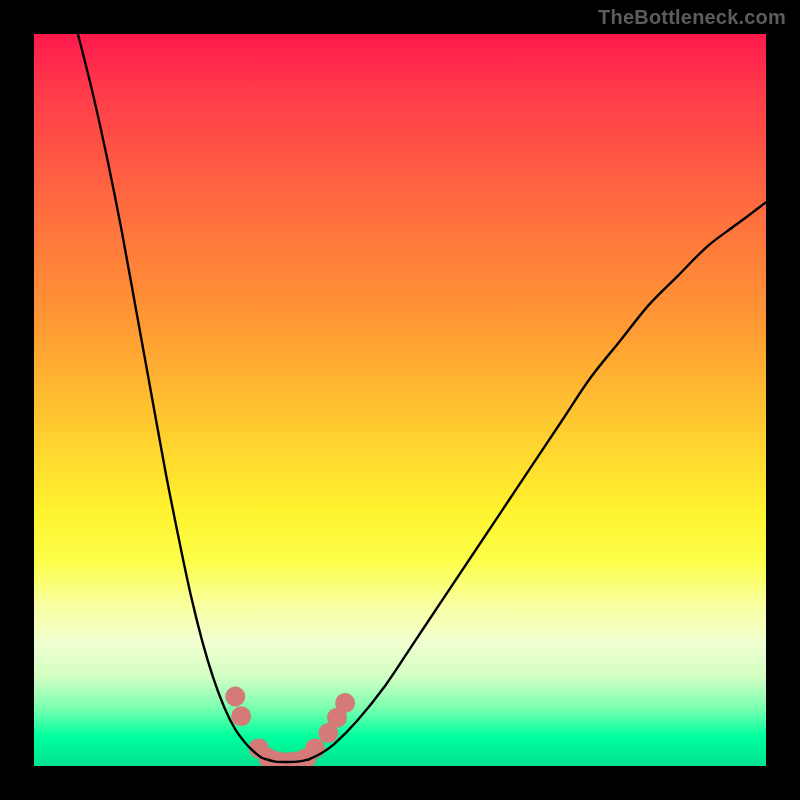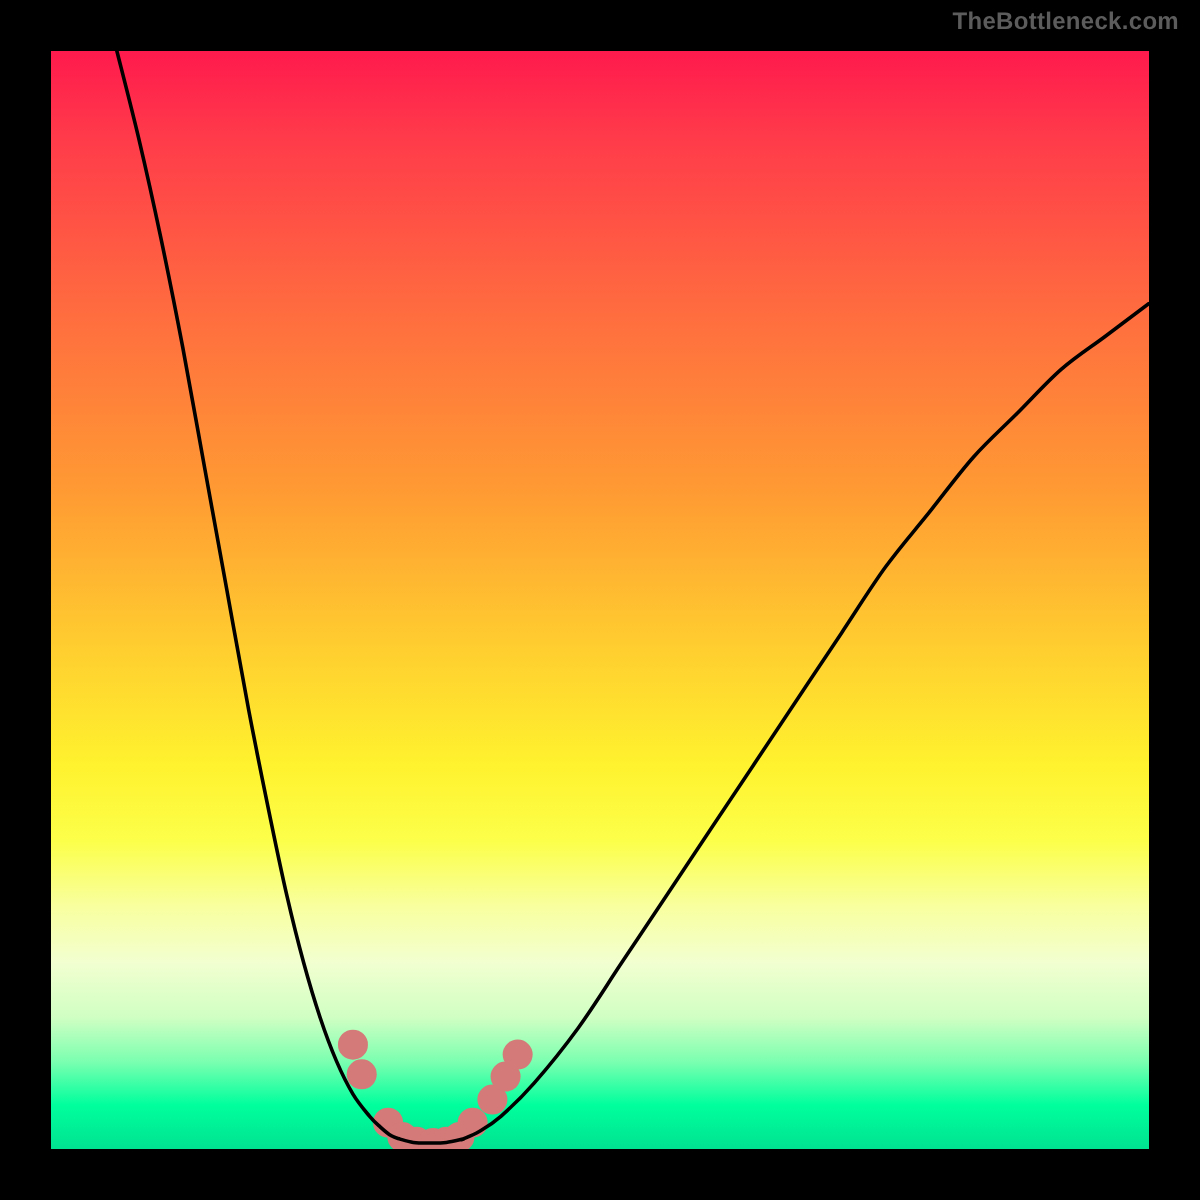--- a/index.html
+++ b/index.html
@@ -40,21 +40,21 @@
       #7cffb0 92%,
       #00ff9d 96%,
       #00e290 100%
     );
   }
   .watermark {
     position: absolute;
     top: 6px;
     right: 14px;
     font-family: Arial, Helvetica, sans-serif;
-    font-size: 16px;
+    font-size: 20px;
     font-weight: 600;
     color: #5c5c5c;
     letter-spacing: 0.2px;
   }
   svg.curves {
     position: absolute;
     left: 0;
     top: 0;
     width: 732px;
     height: 732px;

